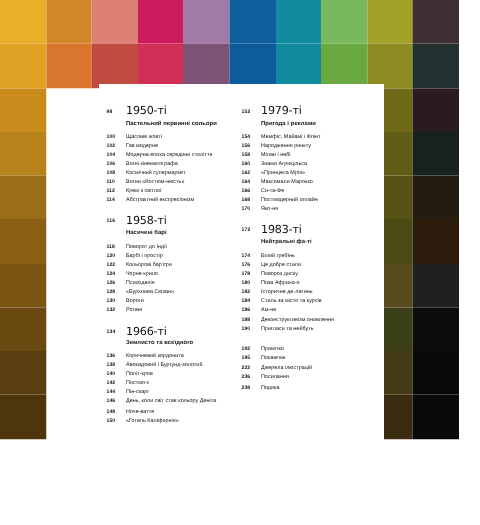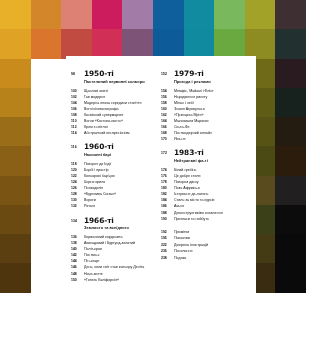--- a/index.html
+++ b/index.html
@@ -32,21 +32,21 @@
   
   .section{margin-bottom:7px;}
   .sec-head{display:flex;align-items:flex-start;}
   .sec-num{
     width:13px;flex:0 0 13px;
     font-size:3.4px;font-weight:bold;color:#111;
     line-height:8px;letter-spacing:.1px;
   }
   .sec-titles{flex:1 1 auto;}
   .sec-title{
-    font-size:7.4px;font-weight:bold;color:#111;
+    font-size:7.4px;font-weight:normal;color:#111;
     line-height:8px;letter-spacing:-.1px;
     font-family:"DejaVu Sans", sans-serif;
   }
   .sec-sub{
     font-size:3.9px;font-weight:bold;color:#111;
     line-height:6px;letter-spacing:.05px;margin-top:.5px;
   }
 
   .items{margin-top:3px;}
   .item{display:flex;align-items:baseline;line-height:6.1px;}
@@ -227,21 +227,21 @@
                   <div class="item-num">114</div>
                   <div class="item-label">Абстрактний експресіонізм</div>
                 </div>
             </div>
           </div>
 
           <div class="section">
             <div class="sec-head">
               <div class="sec-num">116</div>
               <div class="sec-titles">
-                <div class="sec-title">1960-ті</div>
+                <div class="sec-title">1958-ті</div>
                 <div class="sec-sub">Насичені барі</div>
               </div>
             </div>
             <div class="items">
               <div class="item">
                   <div class="item-num">118</div>
                   <div class="item-label">Поворот до Індії</div>
                 </div>
               <div class="item">
                   <div class="item-num">120</div>

